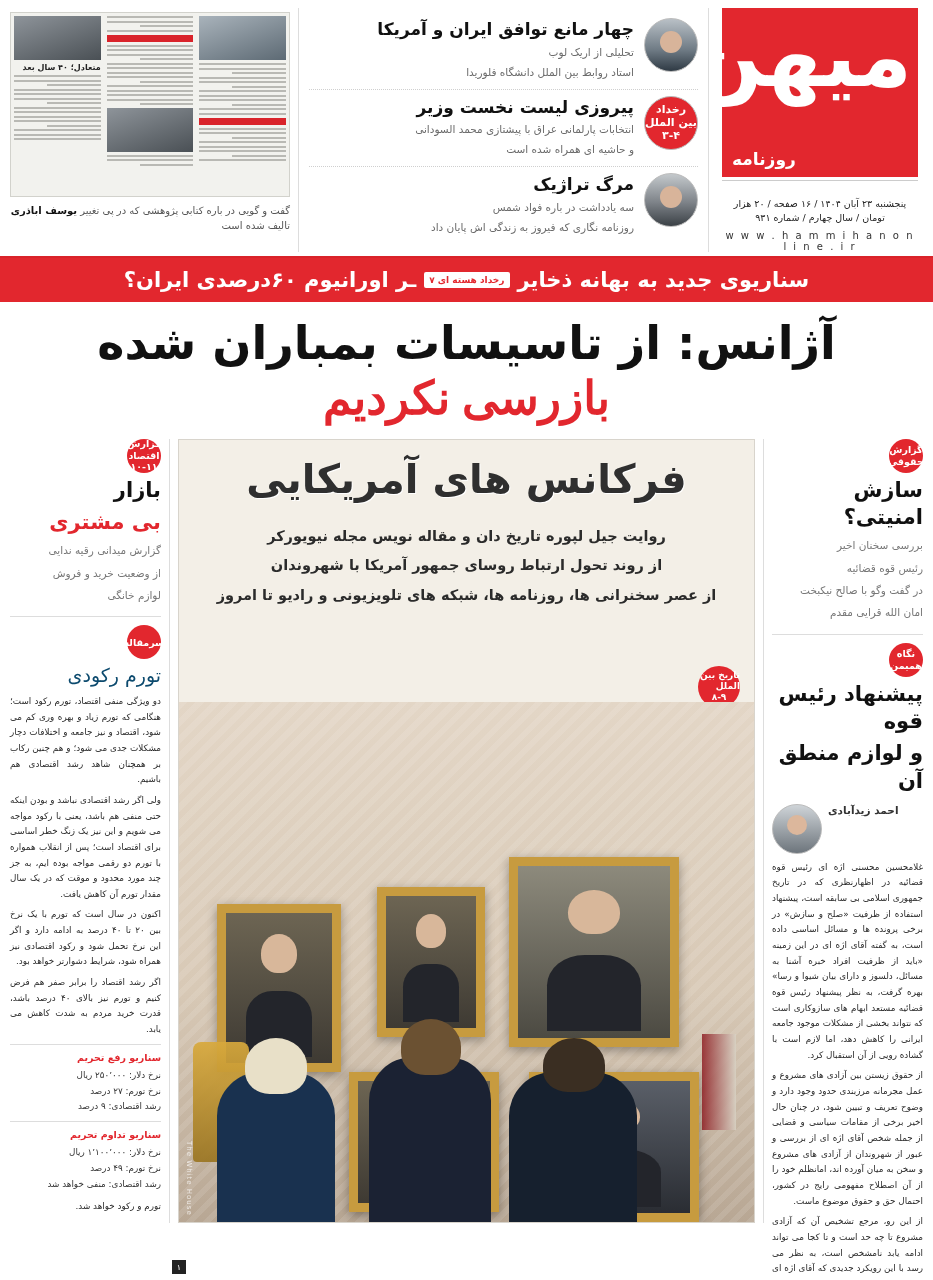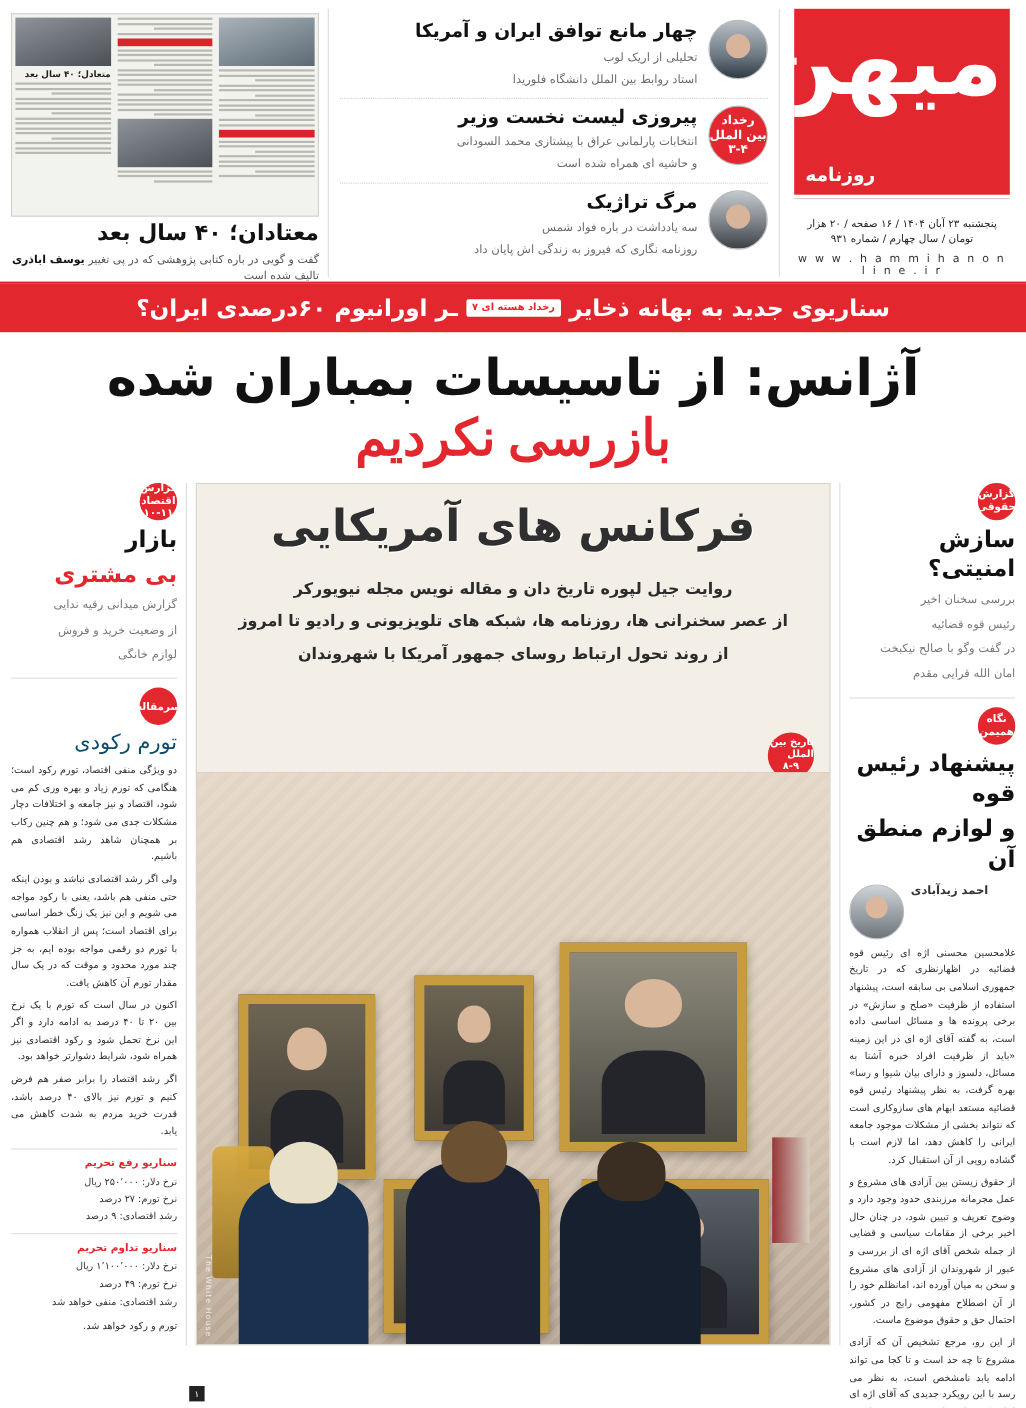--- a/index.html
+++ b/index.html
@@ -654,21 +654,20 @@
               <i></i>
               <i></i>
               <i></i>
               <i class="s"></i>
               <i></i>
               <i></i>
               <i></i>
             </div>
         </div>
       </div>
-      <div class="mini-headline">معتادان؛ ۴۰ سال بعد</div>
       <div class="mini-caption">
         <span>گفت و گویی در باره کتابی پژوهشی که در پی تغییر</span>
         <span class="bold">یوسف اباذری</span>
         <span>تالیف شده است</span>
       </div>
     </div>
 
   </div>
 
   <div class="red-banner">
@@ -712,22 +711,22 @@
       </div>
     </div>
 
     <div class="col-center">
       <div class="feature">
         <div class="feature-head">
           <div class="feature-title">فرکانس های آمریکایی</div>
         </div>
         <div class="feature-deck">
           <div>روایت جیل لپوره تاریخ دان و مقاله نویس مجله نیویورکر</div>
+          <div>از روند تحول ارتباط روسای جمهور آمریکا با شهروندان</div>
           <div>از عصر سخنرانی ها، روزنامه ها، شبکه های تلویزیونی و رادیو تا امروز</div>
-          <div>از روند تحول ارتباط روسای جمهور آمریکا با شهروندان</div>
         </div>
         <div class="feature-badge">
           <span>تاریخ بین الملل</span>
           <span>۸-۹</span>
         </div>
 
         <div class="feature-photo">
           <div class="wall"></div>
 
           <div class="frame f1">

